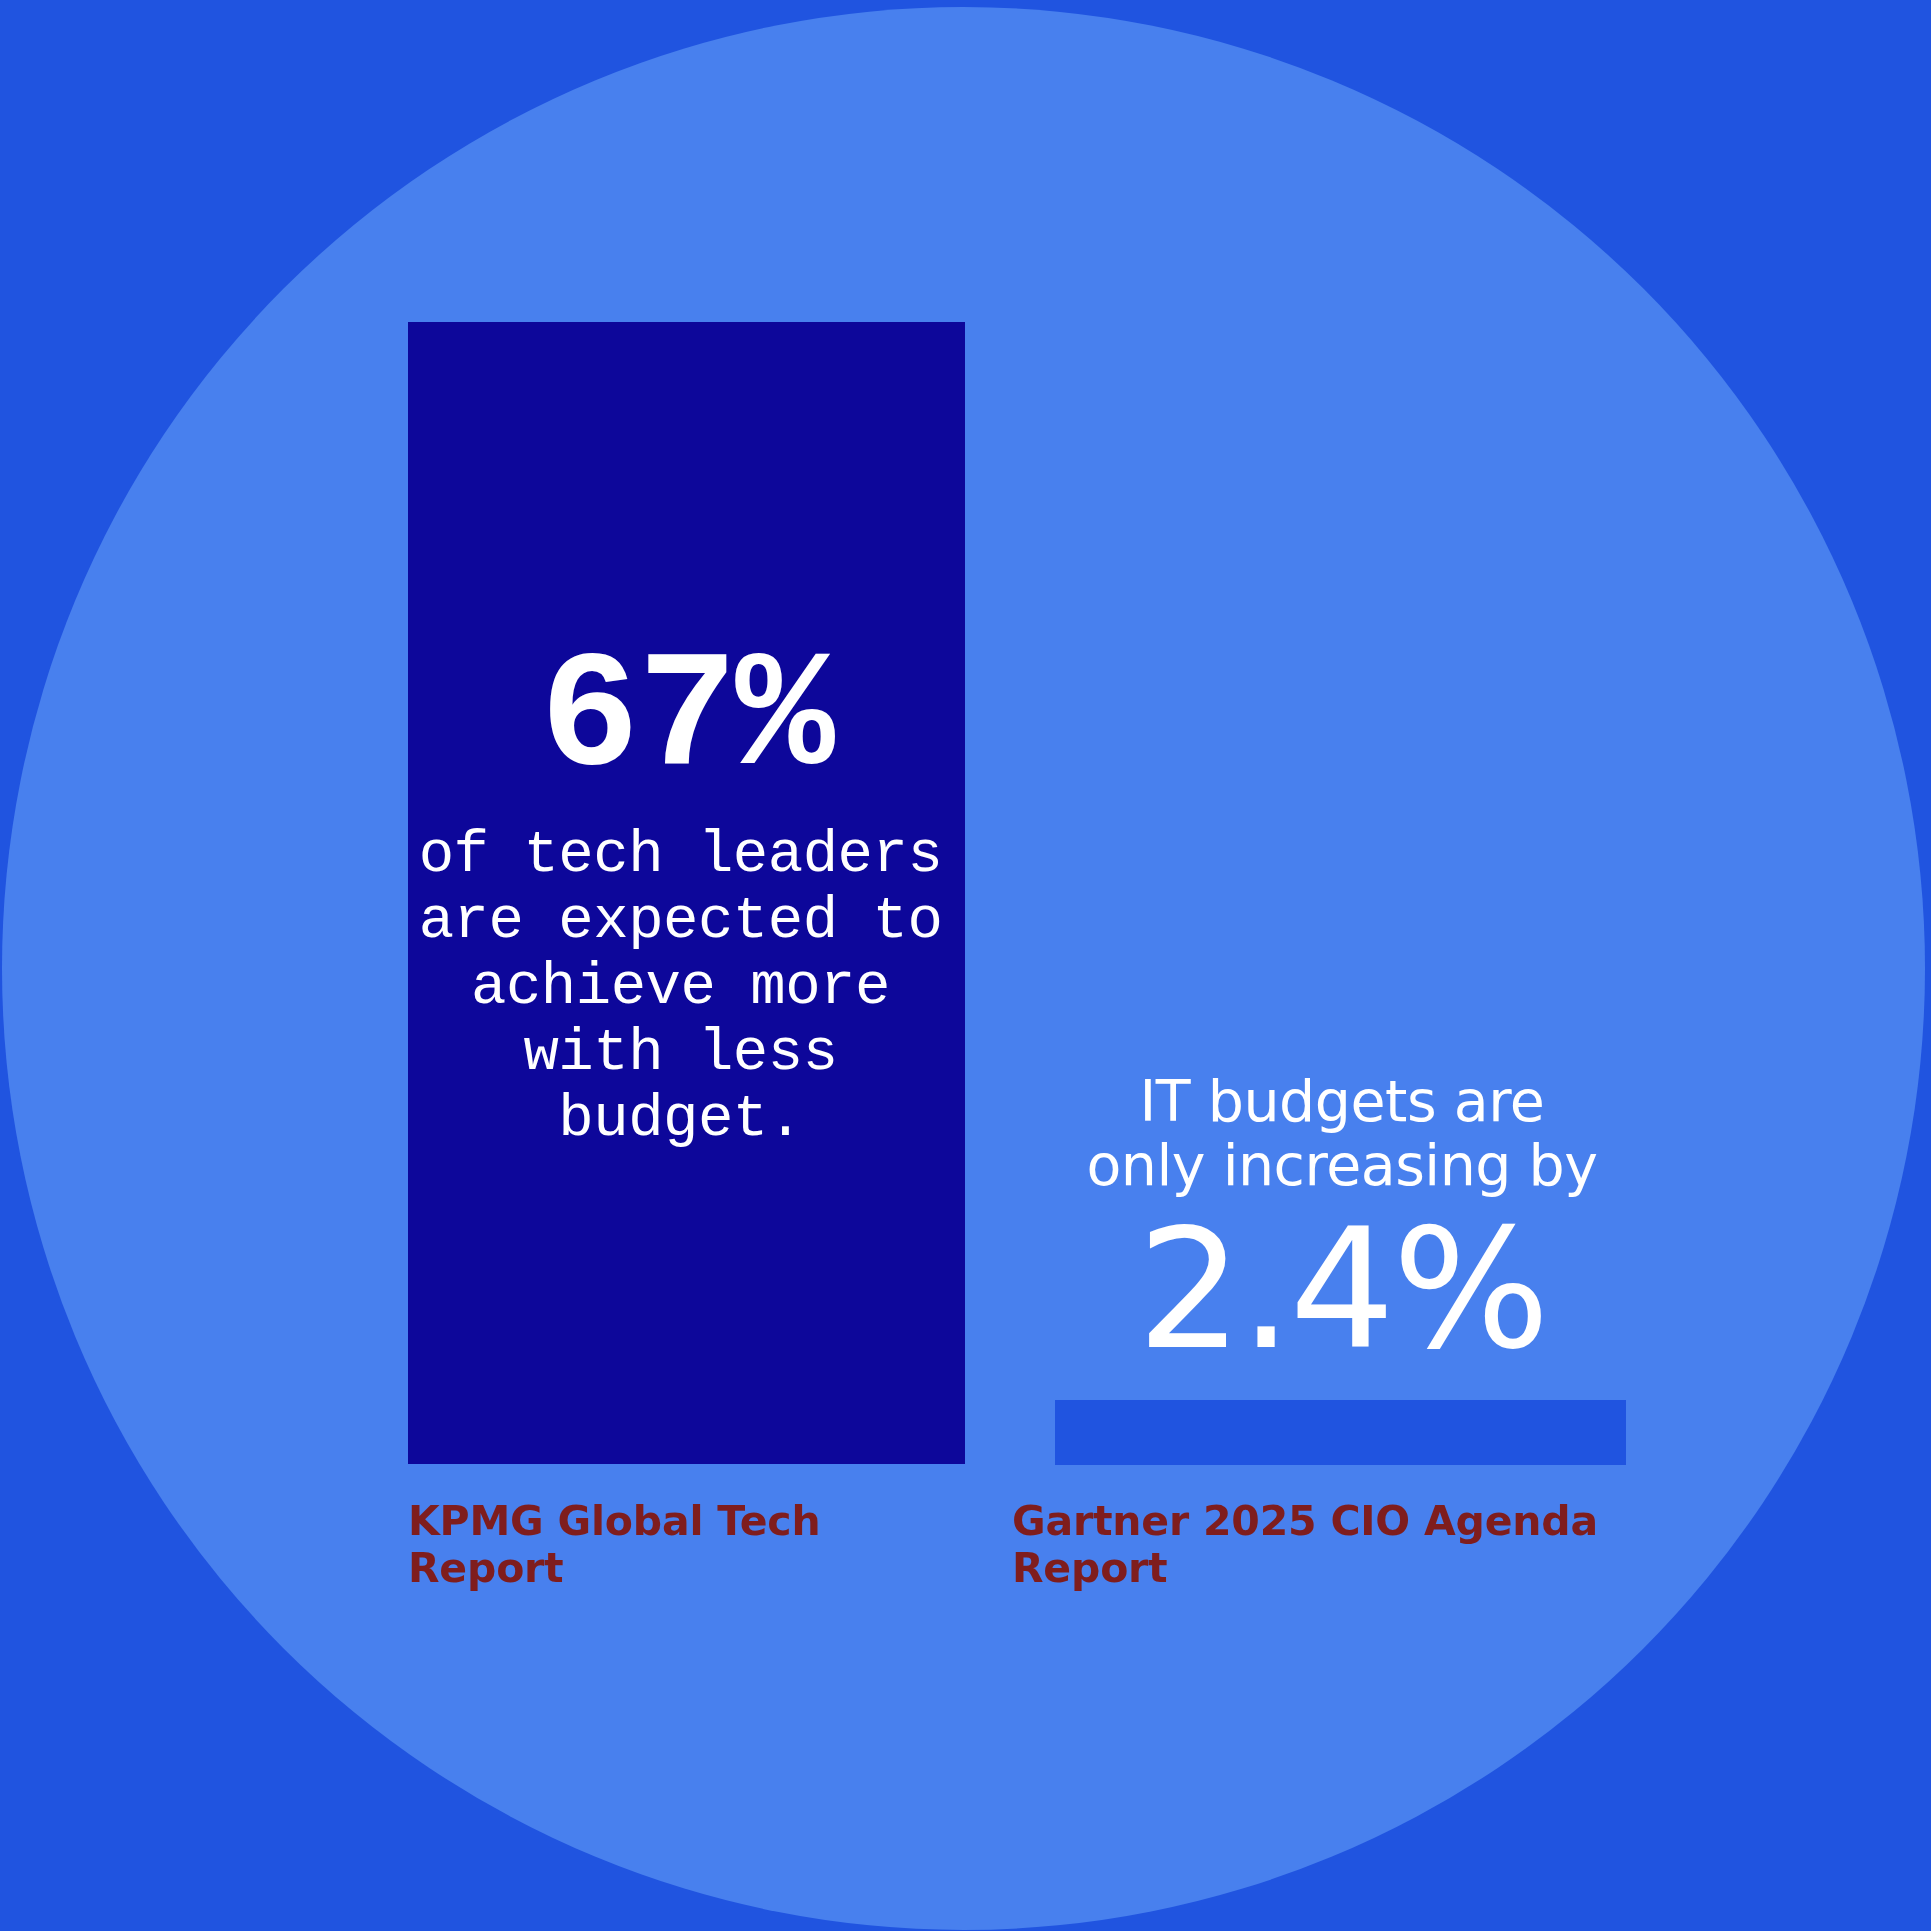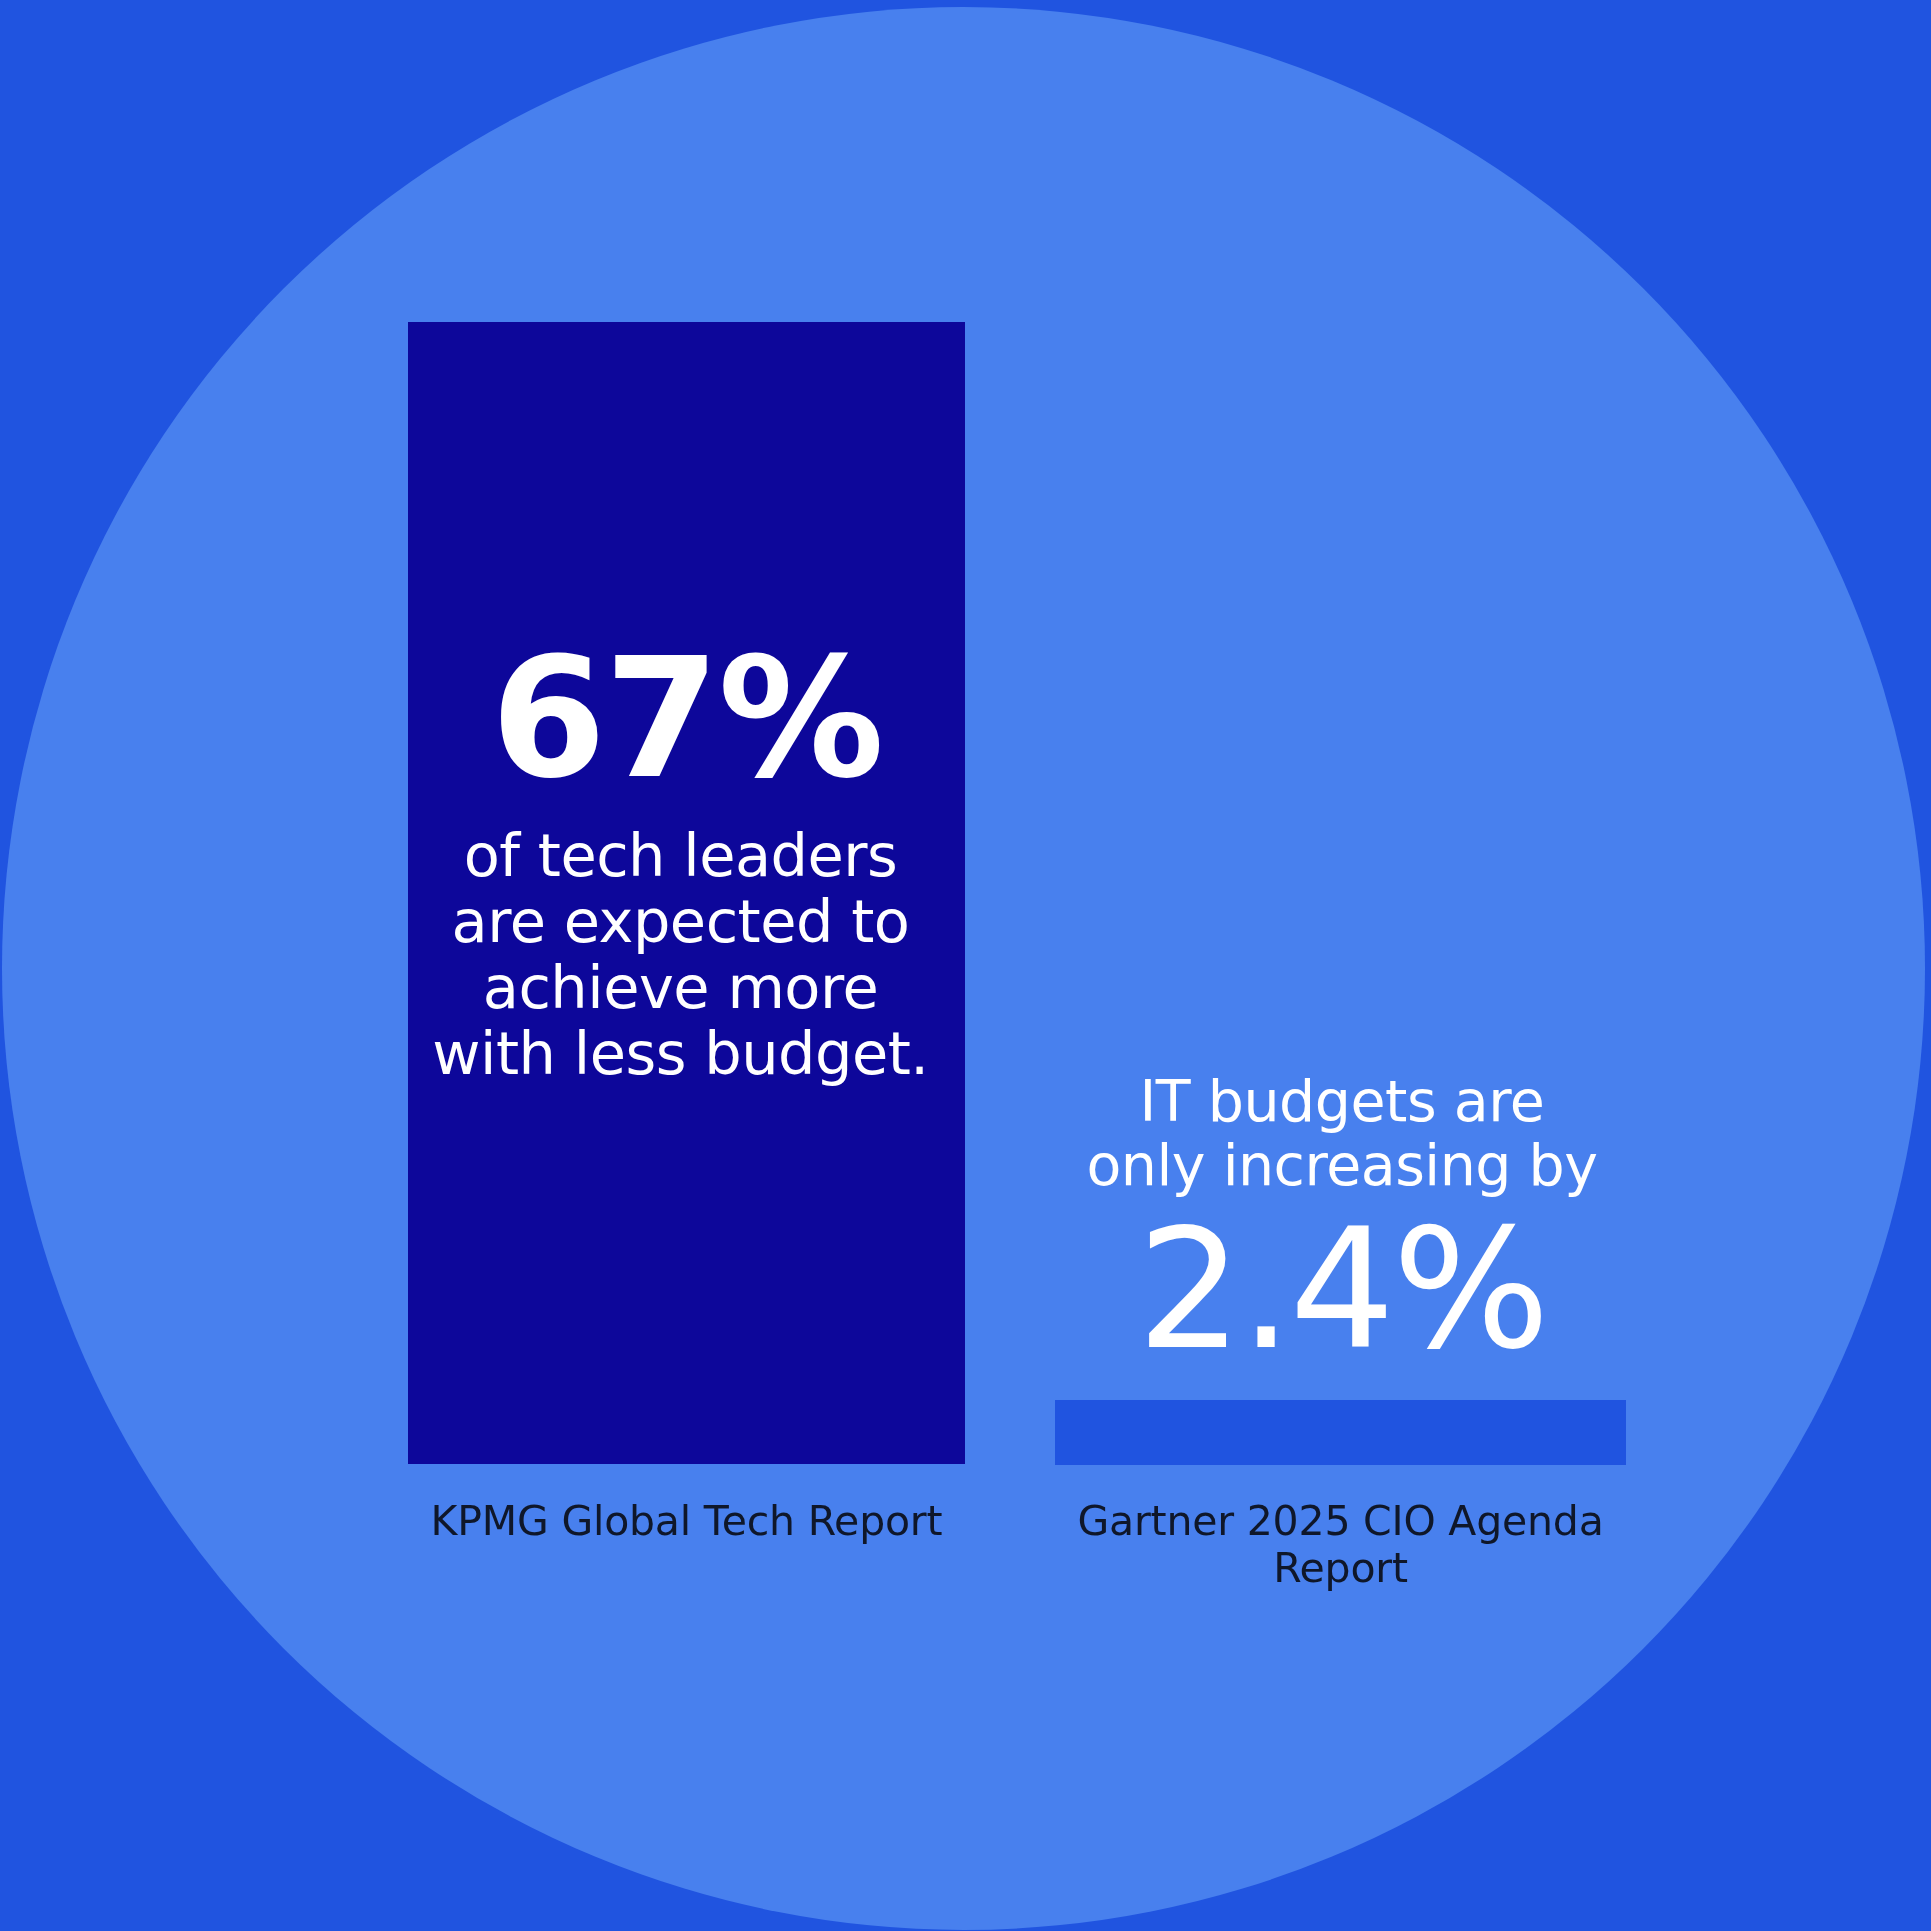--- a/index.html
+++ b/index.html
@@ -54,20 +54,21 @@
     padding-top: 0;
   }
   .bar-tall-inner {
     position: absolute;
     left: 0;
     right: 0;
     top: 314px;
     display: flex;
     flex-direction: column;
     align-items: center;
+    font-family: Liberation Mono, monospace;
   }
   .stat-big-left {
     color: #ffffff;
     font-size: 166px;
     font-weight: 700;
     line-height: 1.0;
     letter-spacing: -1.9px;
     margin: 0;
     padding: 0;
   }
@@ -115,25 +116,24 @@
     font-size: 166px;
     font-weight: 400;
     line-height: 1.0;
     letter-spacing: -2.9px;
     margin: 9.7px 0 0 0;
   }
 
   
   .caption {
     position: absolute;
-    color: #0f172a;
+    color: #7f1d1d;
     font-size: 41px;
-    font-weight: 400;
+    font-weight: 700;
     line-height: 1.15;
-    text-align: center;
     letter-spacing: -0.2px;
   }
   .caption-left {
     left: 408px;
     width: 557px;
     top: 1498px;
   }
   .caption-right {
     left: 1012px;
     width: 657px;

